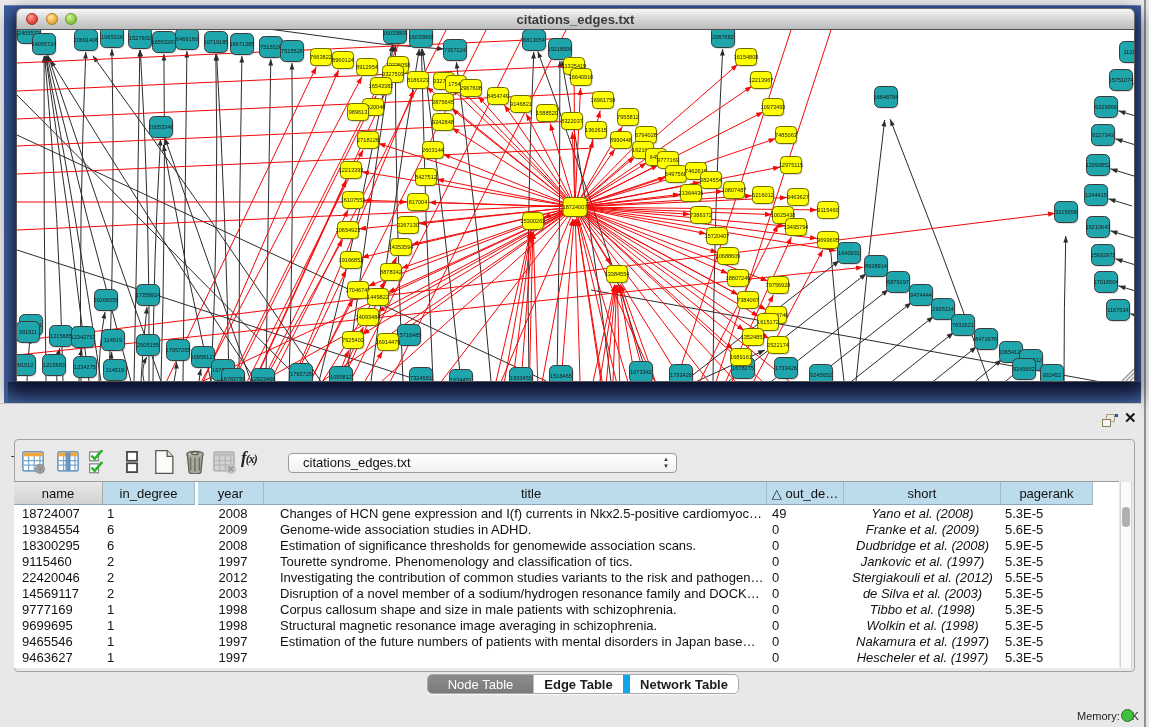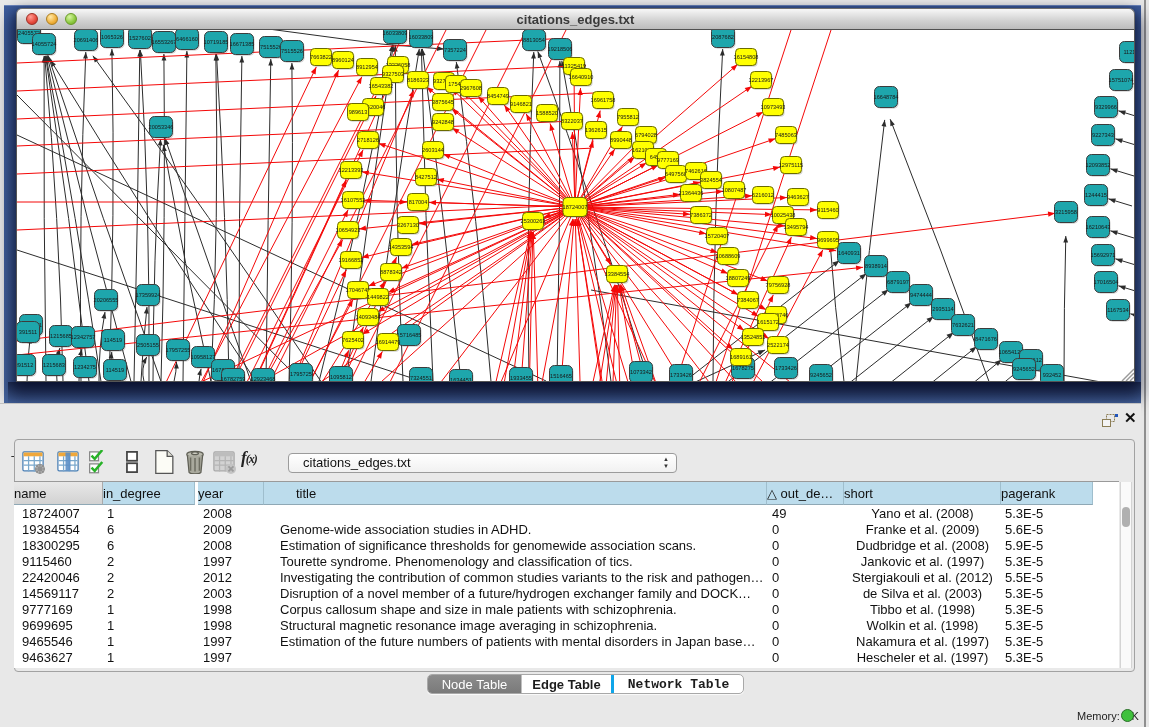--- a/index.html
+++ b/index.html
@@ -38,47 +38,47 @@
   border:1px solid #a2a2a2; border-radius:4px; background:#e9e9e9; }
 .tbicon { position:absolute; top:46px; }
 #combo { position:absolute; left:288px; top:49px; width:389px; height:20px;
   background:linear-gradient(#ffffff,#f1f1f1); border:1px solid #9b9b9b; border-radius:4px;
   font-size:13px; color:#111; line-height:18px; padding-left:14px; }
 #combo .arr { position:absolute; right:7px; top:2px; font-size:6px; color:#333; line-height:7px; }
 
 #thead { position:absolute; left:14px; top:481px; width:1105px; height:24px;
   background:#fff; border-top:1px solid #9a9a9a; }
 #thead span { position:absolute; top:0; height:23px; line-height:23px; font-size:13px;
-  color:#111; border-right:1px solid #9fbecd; border-bottom:1px solid #8fa8b5;
+  color:#111; text-align:center; border-right:1px solid #9fbecd; border-bottom:1px solid #8fa8b5;
   background:#bcdcec; }
 #tbody { position:absolute; left:14px; top:505px; width:1105px; height:163px; background:#fff; overflow:hidden; }
 .trow { position:absolute; left:0; width:1105px; height:16px; font-size:13px; color:#111; }
 .trow span { position:absolute; top:0; height:16px; line-height:15px; white-space:nowrap; overflow:hidden; }
 .c1 { left:8px;   width:85px; }
 .c2 { left:93px;  width:95px; }
-.c3 { left:189px; width:60px; }
+.c3 { left:189px; width:60px;text-align:center; }
 .c4 { left:266px; width:487px; }
 .c5 { left:758px; width:72px; }
-.c6 { left:830px; width:157px; text-align:center; }
+.c6 { left:830px; width:157px; text-align:center;font-style:italic; }
 .c7 { left:991px; width:90px; }
 
 #sbar { position:absolute; left:1120px; top:482px; width:12px; height:186px;
   background:#fafafa; border-left:1px solid #d4d4d4; border-right:1px solid #d4d4d4; }
 #sthumb { position:absolute; left:1px; top:25px; width:8px; height:20px;
   background:#b0b0b0; border-radius:5px; }
 
 #tabs { position:absolute; left:427px; top:674px; height:20px;
   border:1px solid #a8a8a8; border-radius:5px; background:#fff; overflow:hidden;
   box-shadow:0 1px 1px rgba(255,255,255,0.8); }
 #tabs span { display:inline-block; height:20px; line-height:19px; font-size:13px;
   font-weight:bold; color:#1c1c1c; text-align:center; vertical-align:top; }
-#tab1 { width:93px;  background:linear-gradient(#8c8c8c,#787878); color:#fff !important;
+#tab1 { width:105px;  background:linear-gradient(#8c8c8c,#787878); color:#fff !important;
   font-weight:normal !important; }
 #tab2 { width:90px;  border-left:1px solid #c0c0c0; }
-#tab3 { width:132px; border-left:3px solid #0ea5e9;font-family:Liberation Mono, monospace; }
+#tab3 { width:115px; border-left:7px solid #0ea5e9; }
 #mem { position:absolute; left:1061px; top:710px; font-size:11px; color:#222;margin-left:16px; }
 #memdot { position:absolute; left:1121px; top:709px; width:13px; height:13px; border-radius:50%;
   background:#3fc13c; border:1px solid #2a6e28; }
 </style></head>
 <body>
 <div id="root">
   <div id="desk"></div>
   <div id="rstrip"></div>
     <div id="rstrip2"></div>
   <div style="position:absolute;left:8px;top:382px;width:1133px;height:21px;background:linear-gradient(rgba(8,12,36,0.60),rgba(8,12,36,0.04));"></div>
@@ -974,20 +974,21 @@
     <span style="left:250px;width:503px;text-indent:32px">title</span>
     <span style="left:753px;width:77px">△ out_de…</span>
     <span style="left:830px;width:157px">short</span>
     <span style="left:987px;width:92px">pagerank</span>
   </div>
   <div id="tbody">
 <div class="trow" style="top:1px">
         <span class="c1">18724007</span>
         <span class="c2">1</span>
         <span class="c3">2008</span>
+        <span class="c4">Changes of HCN gene expression and I(f) currents in Nkx2.5-positive cardiomyoc…</span>
         <span class="c5">49</span>
         <span class="c6">Yano et al. (2008)</span>
         <span class="c7">5.3E-5</span>
       </div>
 <div class="trow" style="top:17px">
         <span class="c1">19384554</span>
         <span class="c2">6</span>
         <span class="c3">2009</span>
         <span class="c4">Genome-wide association studies in ADHD.</span>
         <span class="c5">0</span>
@@ -1018,21 +1019,21 @@
         <span class="c3">2012</span>
         <span class="c4">Investigating the contribution of common studies variants to the risk and pathogen…</span>
         <span class="c5">0</span>
         <span class="c6">Stergiakouli et al. (2012)</span>
         <span class="c7">5.5E-5</span>
       </div>
 <div class="trow" style="top:81px">
         <span class="c1">14569117</span>
         <span class="c2">2</span>
         <span class="c3">2003</span>
-        <span class="c4">Disruption of a novel member of a future/hydrogen exchanger family and DOCK…</span>
+        <span class="c4">Disruption of a novel member of a sodium/hydrogen resonance family and DOCK…</span>
         <span class="c5">0</span>
         <span class="c6">de Silva et al. (2003)</span>
         <span class="c7">5.3E-5</span>
       </div>
 <div class="trow" style="top:97px">
         <span class="c1">9777169</span>
         <span class="c2">1</span>
         <span class="c3">1998</span>
         <span class="c4">Corpus callosum shape and size in male patients with schizophrenia.</span>
         <span class="c5">0</span>

